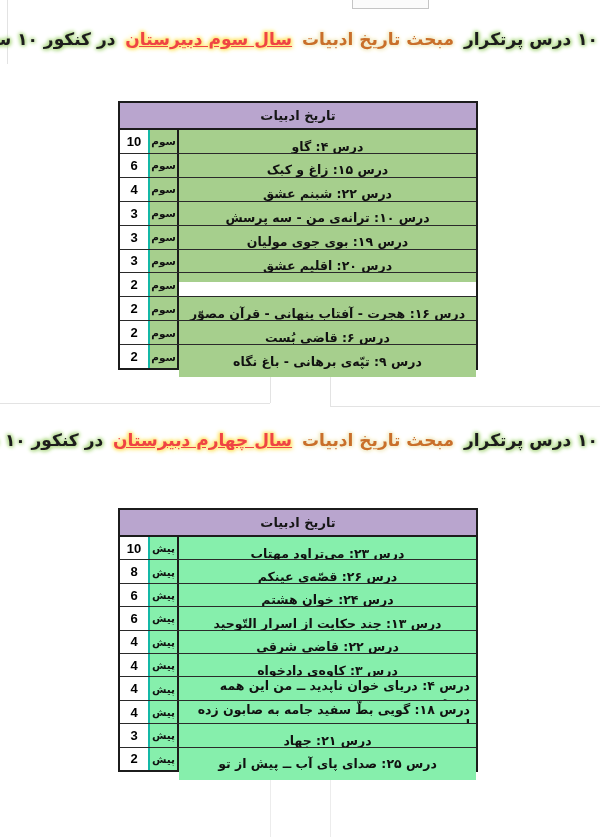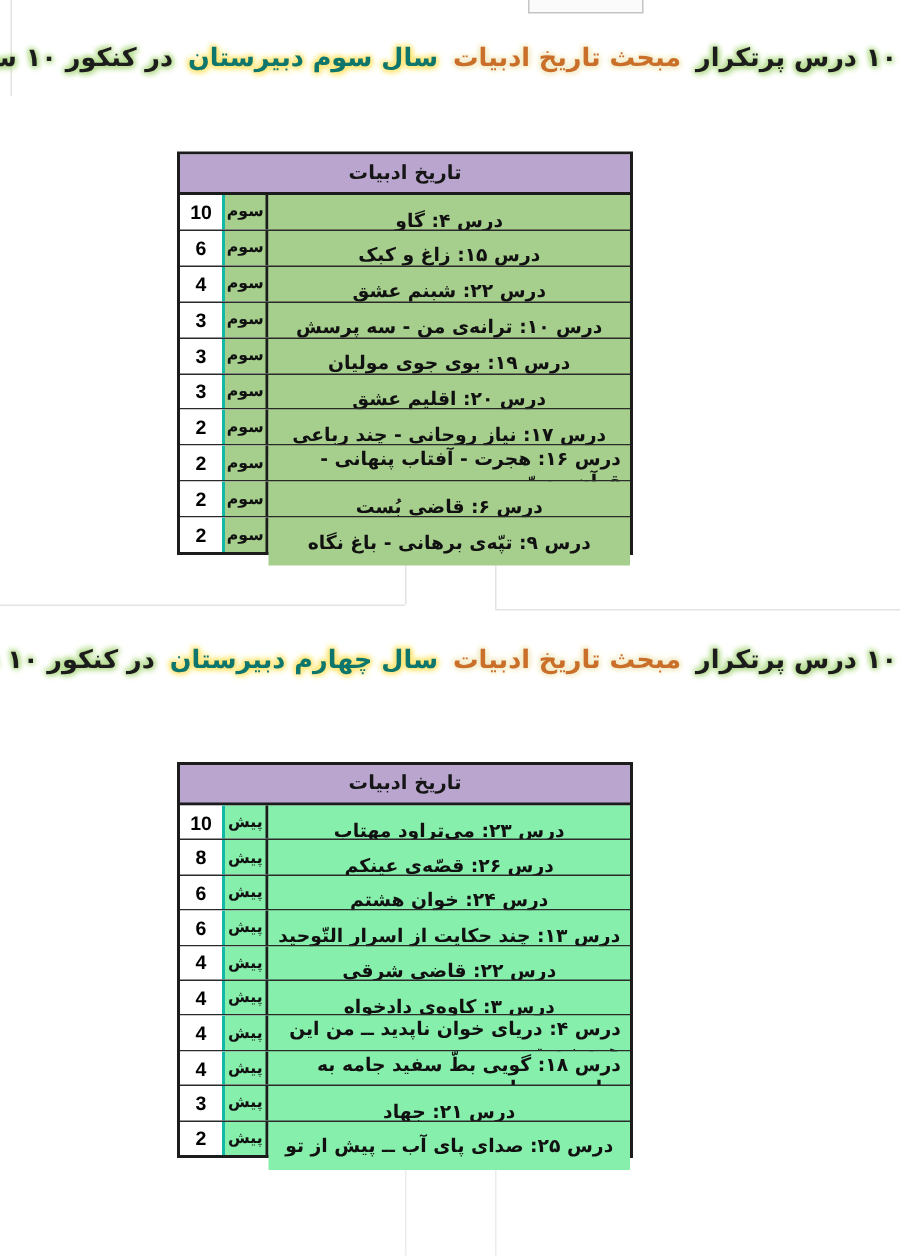--- a/index.html
+++ b/index.html
@@ -19,26 +19,27 @@
   .tp{padding:0 2px;}
   .tp-dark{
     color:#1c1c1c;
     text-shadow:0 0 3px #b5dc8f,0 0 5px #b5dc8f,1px 1px 4px #b5dc8f,-1px -1px 4px #b5dc8f;
   }
   .tp-orange{
     color:#c96f2a;
     text-shadow:0 0 3px #f3ecca,0 0 5px #f3ecca,1px 1px 4px #f3ecca,-1px -1px 4px #f3ecca;
   }
   .tp-purple{
-    color:#0f766e;
+    color:#ef4444;
     text-shadow:0 0 3px #ffe56e,0 0 5px #ffe56e,1px 1px 4px #ffe56e,-1px -1px 4px #ffe56e;
+    text-decoration:underline;
   }
   
   .data-table{
-    position:absolute;left:118px;width:304px;box-sizing:border-box;
+    position:absolute;left:118px;width:360px;box-sizing:border-box;
     border:2px solid #1c1c1c;display:flex;flex-direction:column;background:#fff;
   }
   #table-third{top:101px;height:269px;}
   #table-fourth{top:508px;height:264px;}
   .table-header{
     flex:0 0 25px;display:flex;align-items:center;justify-content:center;
     direction:rtl;font-weight:bold;font-size:13px;color:#161616;
     background:#b9a5ce;border-bottom:2px solid #1c1c1c;
   }
   .t-row{flex:1;display:flex;direction:ltr;min-height:0;}
@@ -121,21 +122,20 @@
     <div class="cell cell-lesson">درس ۱۹: بوی جوی مولیان</div>
   </div>
   <div class="t-row green">
     <div class="cell cell-count">3</div>
     <div class="cell cell-grade">سوم</div>
     <div class="cell cell-lesson">درس ۲۰: اقلیم عشق</div>
   </div>
   <div class="t-row green">
     <div class="cell cell-count">2</div>
     <div class="cell cell-grade">سوم</div>
-    <div class="cell cell-lesson">درس ۱۷: نیاز روحانی - چند رباعی</div>
   </div>
   <div class="t-row green">
     <div class="cell cell-count">2</div>
     <div class="cell cell-grade">سوم</div>
     <div class="cell cell-lesson">درس ۱۶: هجرت - آفتاب پنهانی - قرآن مصوّر</div>
   </div>
   <div class="t-row green">
     <div class="cell cell-count">2</div>
     <div class="cell cell-grade">سوم</div>
     <div class="cell cell-lesson">درس ۶: قاضی بُست</div>

